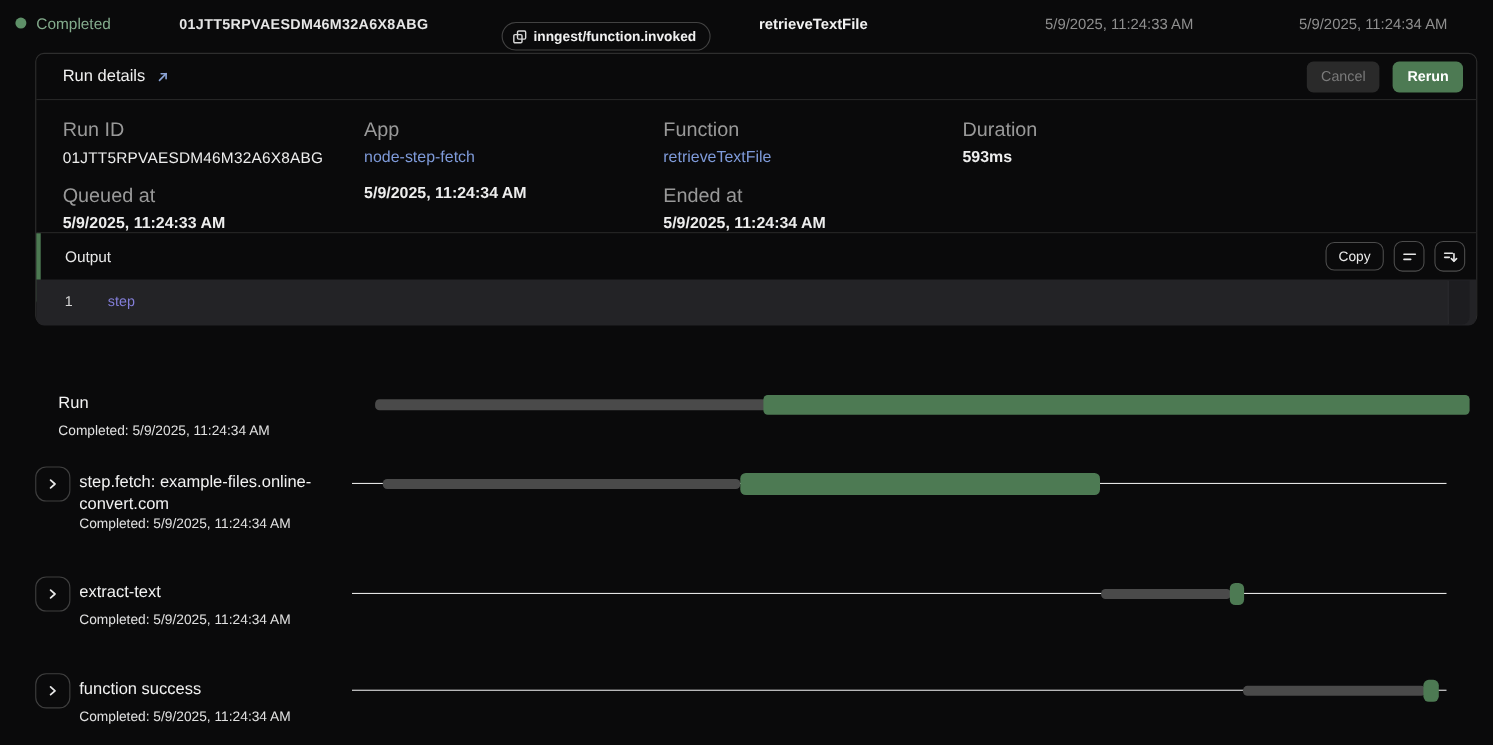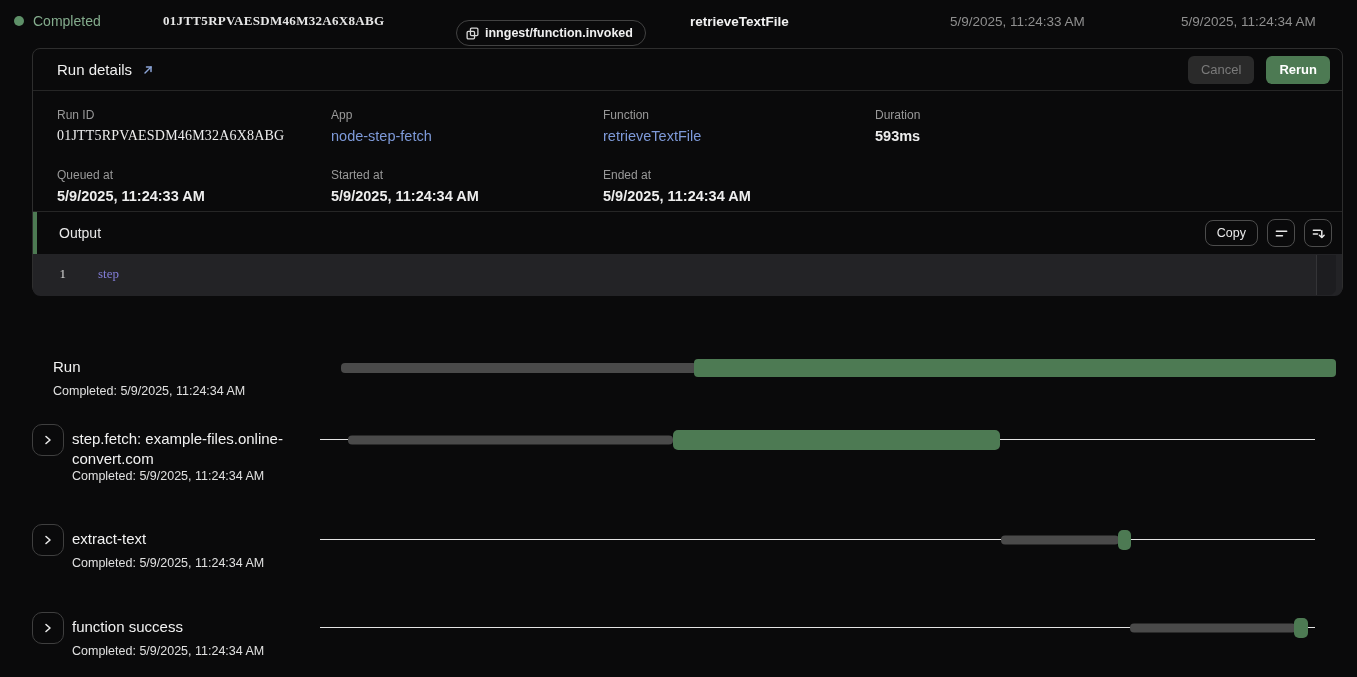--- a/index.html
+++ b/index.html
@@ -17,21 +17,21 @@
     --btn-border:#4c4c4c;
   }
   *{margin:0;padding:0;box-sizing:border-box;}
   html,body{width:1357px;height:677px;overflow:hidden;}
   body{
     background:var(--bg);
     font-family:"Liberation Sans", sans-serif;
     color:#ededed;
     position:relative;
   }
-  .mono{font-family:Liberation Serif, serif;}
+  .mono{font-family:Liberation Sans, sans-serif;}
 
   
   #topbar{position:absolute;left:0;top:0;width:1343px;height:42px;}
   .tb-item{position:absolute;top:0;height:42px;display:flex;align-items:center;}
   #tb-status{left:14px;gap:9px;}
   .status-dot{width:10px;height:10px;border-radius:50%;background:#5e9068;}
   #tb-status span{color:var(--status-green);font-size:14px;font-weight:500;}
   #tb-runid{left:163px;font-size:13px;font-weight:700;color:#e6e6e6;letter-spacing:.3px;}
   #tb-badge{left:456px;top:20px;height:26px;border:1px solid #424242;border-radius:13px;
     padding:0 12px 0 9px;display:flex;align-items:center;gap:6px;}
@@ -49,21 +49,21 @@
   #panel-title{font-size:15px;font-weight:500;color:#f0f0f0;}
   #panel-title-link{margin-left:10px;display:flex;align-items:center;cursor:pointer;}
   #panel-actions{margin-left:auto;display:flex;gap:12px;align-items:center;}
   .btn{border:none;border-radius:6px;height:28px;padding:0 13px;font-size:13px;
     font-family:"Liberation Sans",sans-serif;cursor:pointer;text-align:right;}
   #btn-cancel{background:#2a2a2a;color:#7a7a7a;}
   #btn-rerun{background:var(--green);color:#ffffff;font-weight:600;}
 
   #fields-grid{display:grid;grid-template-columns:274px 272px 272px 1fr;
     row-gap:16px;padding:17px 24px 0 24px;height:120px;}
-  .flabel{font-size:12px;color:var(--label);margin-bottom:6px;}
+  .flabel{font-size:18px;color:var(--label);margin-bottom:6px;}
   .fvalue{font-size:14.5px;font-weight:600;color:var(--value);}
   .fvalue.mono{font-size:14px;font-weight:500;letter-spacing:.2px;}
   .fvalue.link{color:var(--link);cursor:pointer;font-weight:500;}
 
   #output-section{position:relative;border-top:1px solid var(--divider);height:66px;}
   #output-stripe{position:absolute;left:0;top:0;bottom:0;width:4px;background:var(--green);
     border-bottom-left-radius:7px;}
   #output-header{height:42px;display:flex;align-items:center;padding:0 10px 0 26px;}
   #output-title{font-size:14px;color:#e8e8e8;}
   #output-actions{margin-left:auto;display:flex;gap:9px;align-items:center;}
@@ -158,21 +158,20 @@
     </div>
     <div>
       <div class="flabel">Duration</div>
       <div class="fvalue">593ms</div>
     </div>
     <div>
       <div class="flabel">Queued at</div>
       <div class="fvalue">5/9/2025, 11:24:33 AM</div>
     </div>
     <div>
-      <div class="flabel">Started at</div>
       <div class="fvalue">5/9/2025, 11:24:34 AM</div>
     </div>
     <div>
       <div class="flabel">Ended at</div>
       <div class="fvalue">5/9/2025, 11:24:34 AM</div>
     </div>
   </div>
 
   <div id="output-section">
     <div id="output-stripe"></div>

